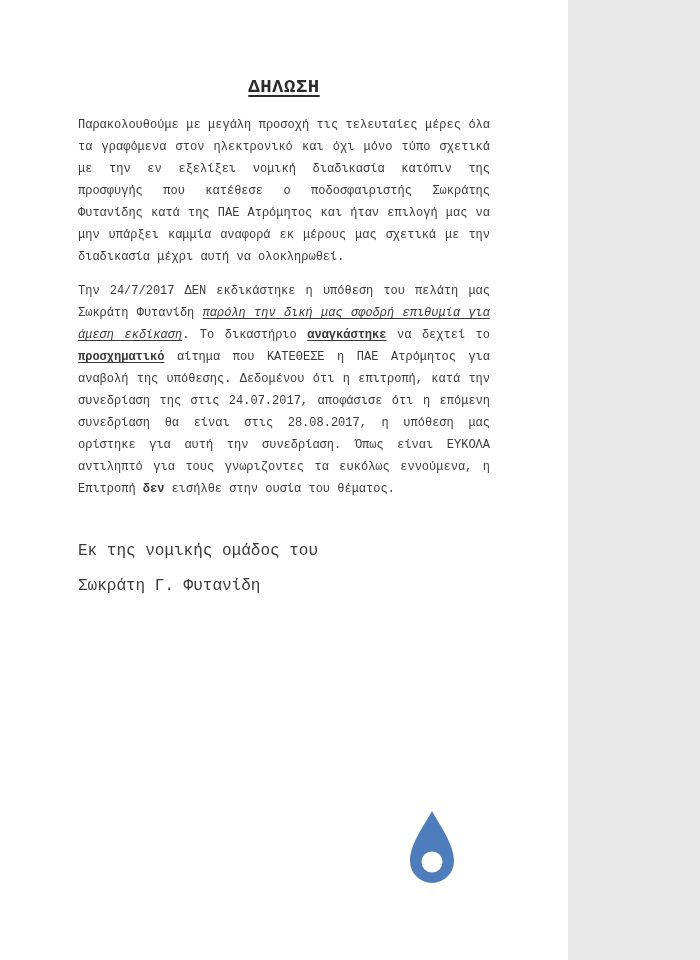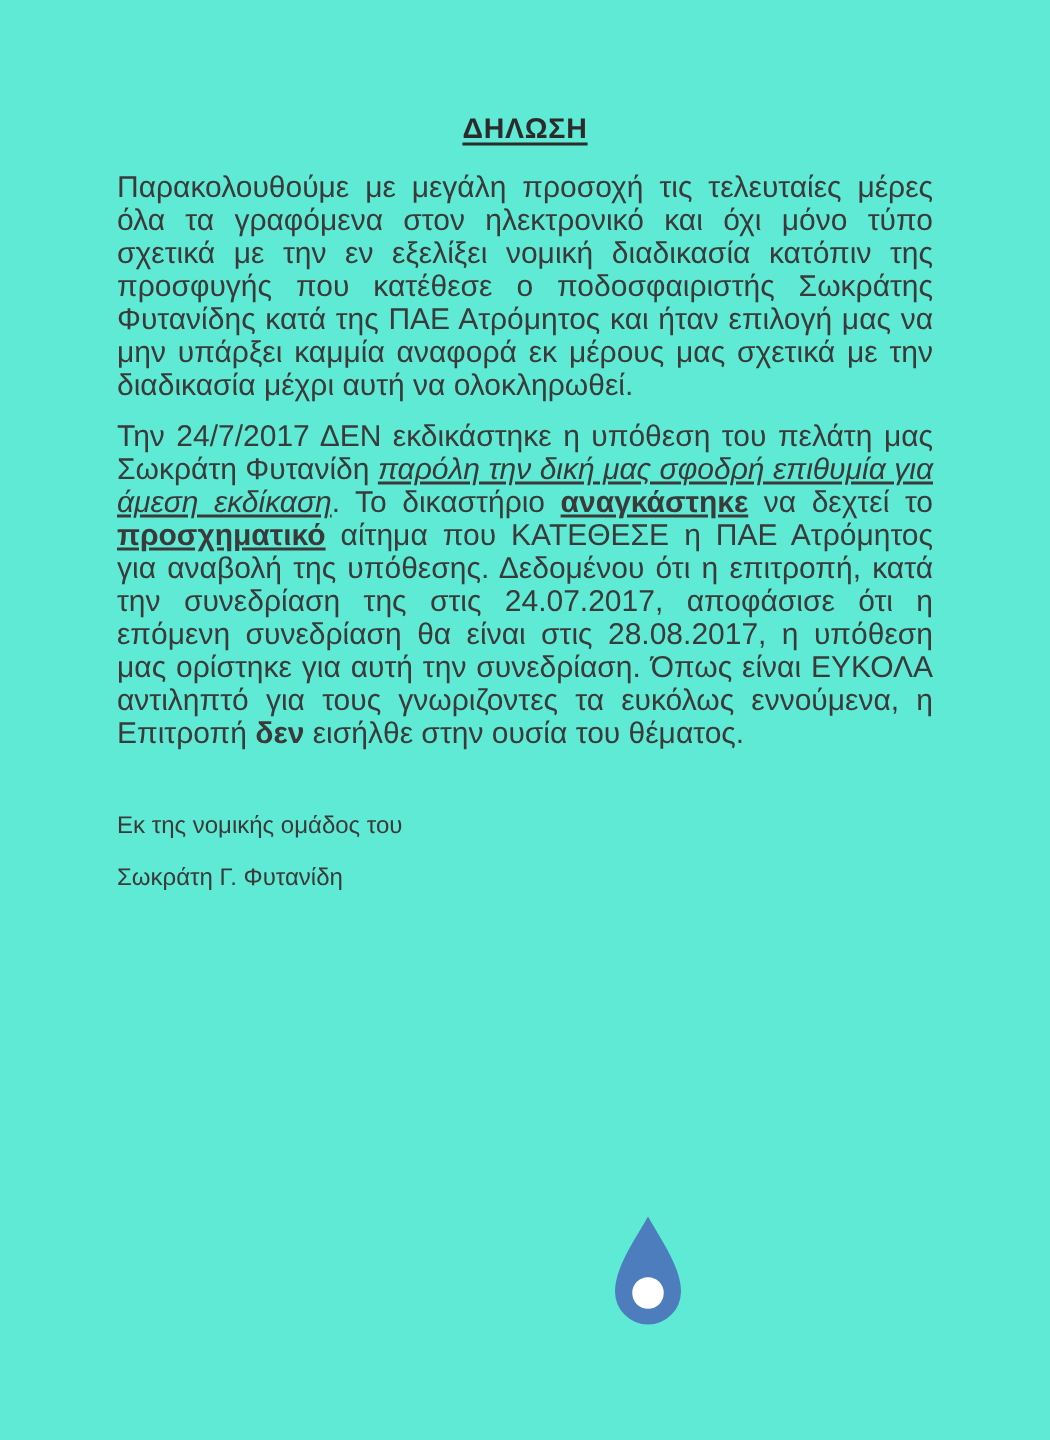--- a/index.html
+++ b/index.html
@@ -2,43 +2,43 @@
 <html><head>
 <meta charset="utf-8">
 <style>
   html, body {
     margin: 0;
     padding: 0;
     background: #e9e9e9;
   }
   .page {
     position: relative;
-    width: 700px;
+    width: 568px;
     height: 960px;
-    background: #5eead4;
+    background: #ffffff;
     overflow: hidden;
-    font-family: Liberation Sans, sans-serif;
+    font-family: Liberation Mono, monospace;
     color: #3a3a3a;
   }
   .content {
     padding: 76px 78px 0 78px;
   }
   .title {
     font-size: 19px;
     font-weight: bold;
     color: #2b2b2b;
     text-align: center;
     text-decoration: underline;
     text-underline-offset: 3px;
     text-decoration-thickness: 2px;
     letter-spacing: 0.5px;
     margin: 0 0 16px 0;
   }
   .para {
-    font-size: 20px;
+    font-size: 12px;
     line-height: 22px;
     text-align: justify;
     margin: 0 0 12px 0;
   }
   .para:last-child { margin-bottom: 0; }
   .bold { font-weight: bold; }
   .italic { font-style: italic; }
   .underline { text-decoration: underline; text-underline-offset: 2px; }
   .signature {
     margin-top: 40px;

